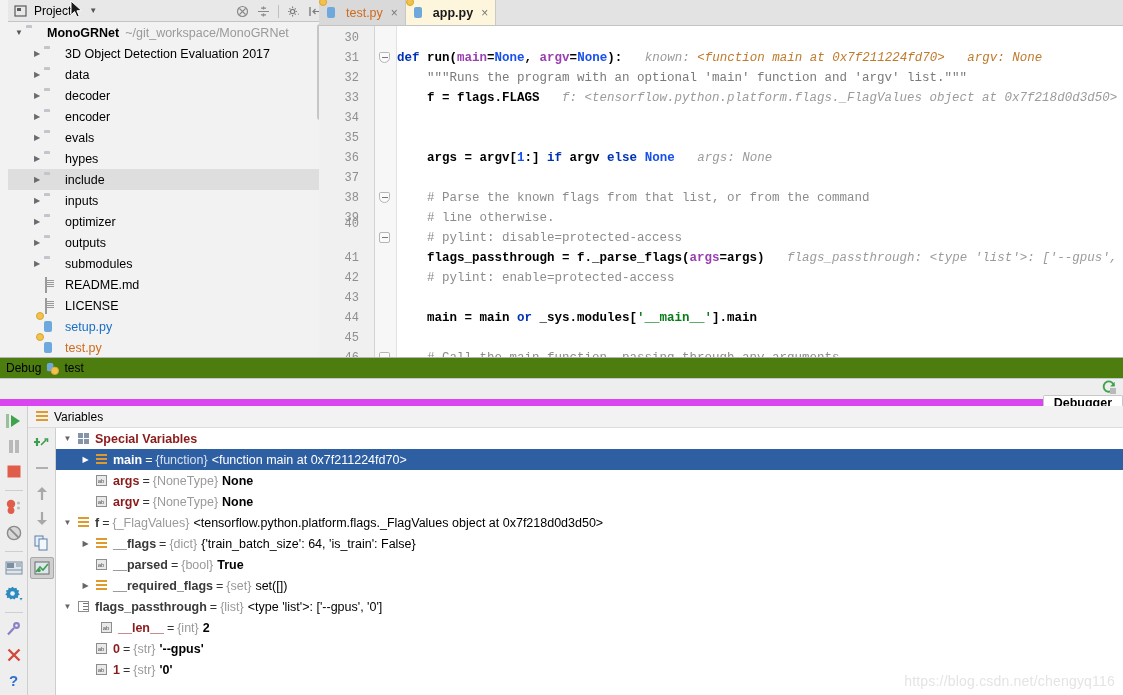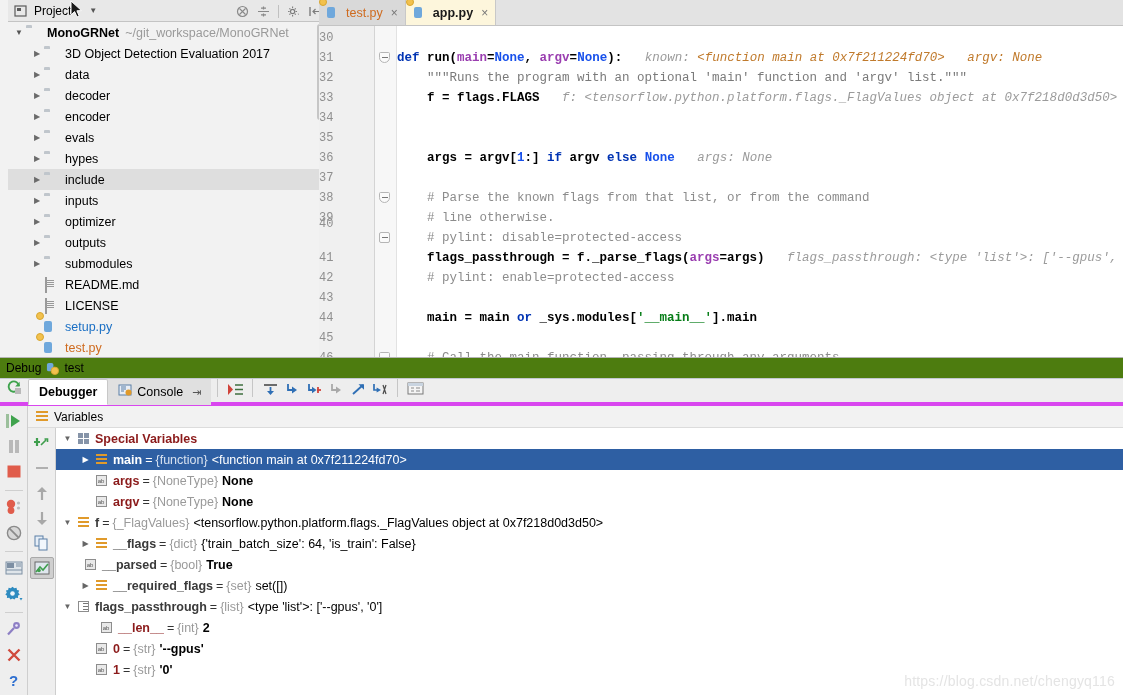--- a/index.html
+++ b/index.html
@@ -62,21 +62,21 @@
   .etab.active { background:#fdf6dc; }
   .etab .tname.orange { color:#cf6b1f; }
   .etab .tname.dark { color:#1a1a1a; font-weight:600; }
   .etab .tclose { color:#777; font-size:12px; margin-left:3px; }
 
   #code-area { position:relative; height:331px; background:#fff; overflow:hidden; }
   #gutter { position:absolute; left:0; top:0; width:56px; height:100%; background:#f0f0f0;
      border-right:1px solid #d4d4d4; }
   #fold-strip { position:absolute; left:56px; top:0; width:22px; height:100%; background:#f7f7f7;
      border-right:1px solid #e2e2e2; }
-  .ln { position:absolute; left:0; width:40px; text-align:left; height:20px; line-height:20px;
+  .ln { position:absolute; left:0; width:40px; text-align:right; height:20px; line-height:20px;
      font-family:"Liberation Mono", monospace; font-size:12px; color:#8f8f8f; }
   .codeline { position:absolute; left:78px; height:20px; line-height:20px; white-space:pre;
      font-family:"Liberation Mono", monospace; font-size:12.5px; font-weight:bold; color:#000; }
   .kw { color:#0033b3; font-weight:bold; }
   .num { color:#1750eb; }
   .dunder { color:#067d17; }
   .kwarg { color:#9a3eb0; }
   .cmt { color:#8c8c8c; font-weight:normal; }
   .doc { color:#7a7a7a; font-weight:normal; }
   .hint { color:#9b9b9b; font-style:italic; font-weight:normal; }
@@ -87,21 +87,21 @@
   .fold i:after { content:""; position:absolute; left:2px; top:4px; width:6px; height:1px; background:#777; }
   .fold.sh i { border-radius:2px 2px 7px 7px; }
 
   
   #debug { position:absolute; left:0; top:357px; width:1123px; height:338px; background:#f2f2f2;
      border-top:1px solid #b5b5b5; }
   #debug-title { height:21px; background:#4d7c0f; display:flex; align-items:center; padding-left:6px; gap:5px;
      font-size:12px; border-bottom:1px solid #c2c8d0; }
   #debug-title .dt-py { width:13px; height:13px; position:relative; }
 
-  #debug-tabs { height:27px; background:#eeeeee; border-bottom:4px solid #d946ef; display:flex; align-items:flex-start; }
+  #debug-tabs { height:27px; background:#eeeeee; border-bottom:7px solid #d946ef; display:flex; align-items:flex-end;flex-direction:column; }
   #dt-rerun { width:28px; display:flex; align-items:center; justify-content:center; }
   .dtab { height:26px; padding:0 10px; display:flex; align-items:center; gap:5px; font-size:12.5px; }
   .dtab.active { background:#fff; border:1px solid #c8c8c8; border-bottom:1px solid #fff; border-radius:2px 2px 0 0;
      font-weight:bold; }
   .dtab.inactive { background:#e0e0e0; }
   .dt-sep { width:1px; height:18px; background:#c6c6c6; margin:0 6px; }
   .stepicon { width:22px; height:20px; display:flex; align-items:center; justify-content:center; }
 
   #dbg-left { position:absolute; left:0; top:48px; width:28px; bottom:0; background:#eeeeee;
      border-right:1px solid #cecece; display:flex; flex-direction:column; align-items:center; padding-top:4px; }
@@ -630,21 +630,21 @@
               <b></b>
               <b></b>
               <b></b>
             </span>
           </span>
           <span class="vname dk">__flags</span>
           <span class="veq">=</span>
           <span class="vtype">{dict}</span>
           <span class="vval norm">{'train_batch_size': 64, 'is_train': False}</span>
         </div>
-        <div class="vrow" style="padding-left: 11px;">
+        <div class="vrow" style="padding-left: 22px;">
           <span class="varrow"></span>
           <span class="vicon">
             <span class="ic-prim">ab</span>
           </span>
           <span class="vname dk">__parsed</span>
           <span class="veq">=</span>
           <span class="vtype">{bool}</span>
           <span class="vval">True</span>
         </div>
         <div class="vrow" style="padding-left: 22px;">

